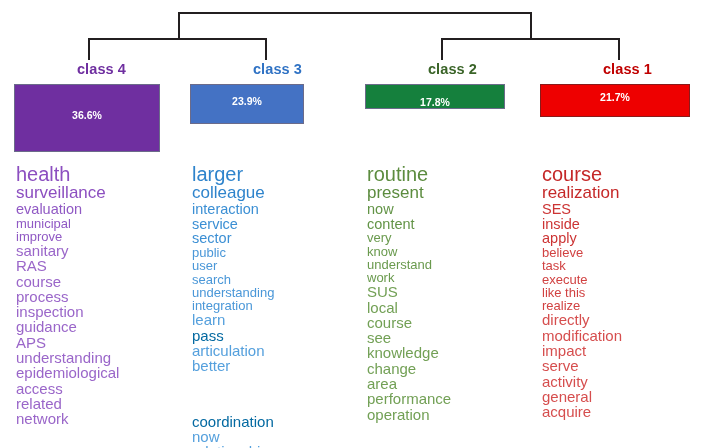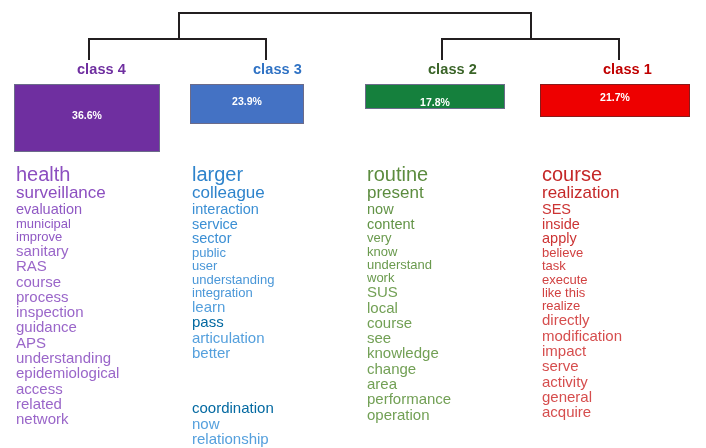--- a/index.html
+++ b/index.html
@@ -166,20 +166,21 @@
         </div>
       </div>
       <div class="words">
         <span class="word w-t0" style="color:#2f84cc;">larger</span>
         <span class="word w-t1" style="color:#2f84cc;">colleague</span>
         <span class="word w-t2" style="color:#3b8fd4;">interaction</span>
         <span class="word w-t2" style="color:#3b8fd4;">service</span>
         <span class="word w-t2" style="color:#3b8fd4;">sector</span>
         <span class="word w-t3" style="color:#4a97d8;">public</span>
         <span class="word w-t3" style="color:#4a97d8;">user</span>
+        <span class="word w-t3" style="color:#4a97d8;">search</span>
         <span class="word w-t3" style="color:#4a97d8;">understanding</span>
         <span class="word w-t3" style="color:#4a97d8;">integration</span>
         <span class="word w-t4" style="color:#55a0dd;">learn</span>
         <span class="word w-t4" style="color:#0369a1;">pass</span>
         <span class="word w-t4" style="color:#55a0dd;">articulation</span>
         <span class="word w-t4" style="color:#55a0dd;">better</span>
         <span class="word w-t4" style="color:#0369a1;margin-top:40px;">coordination</span>
         <span class="word w-t4" style="color:#55a0dd;">now</span>
         <span class="word w-t4" style="color:#55a0dd;">relationship</span>
       </div>

